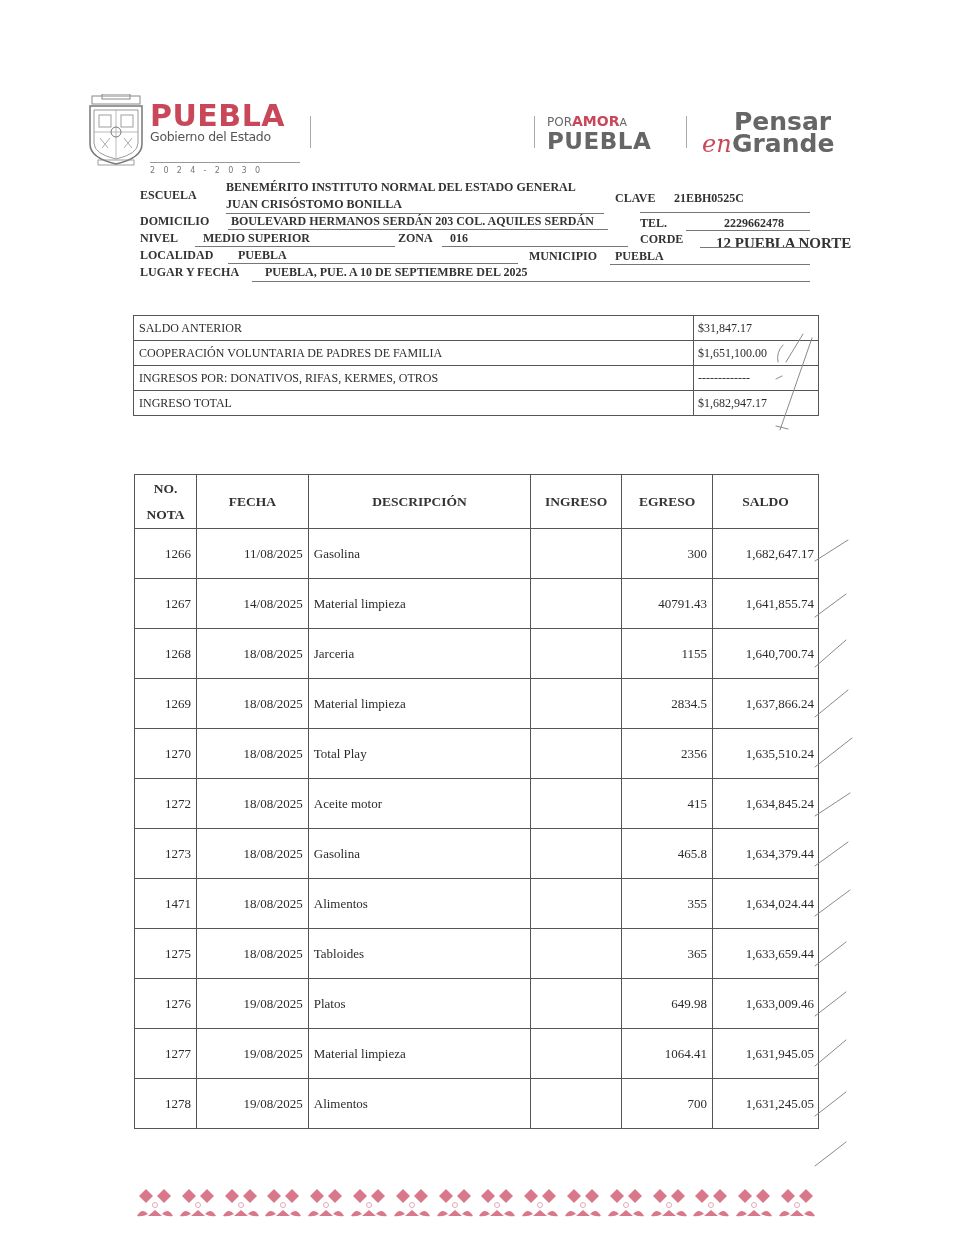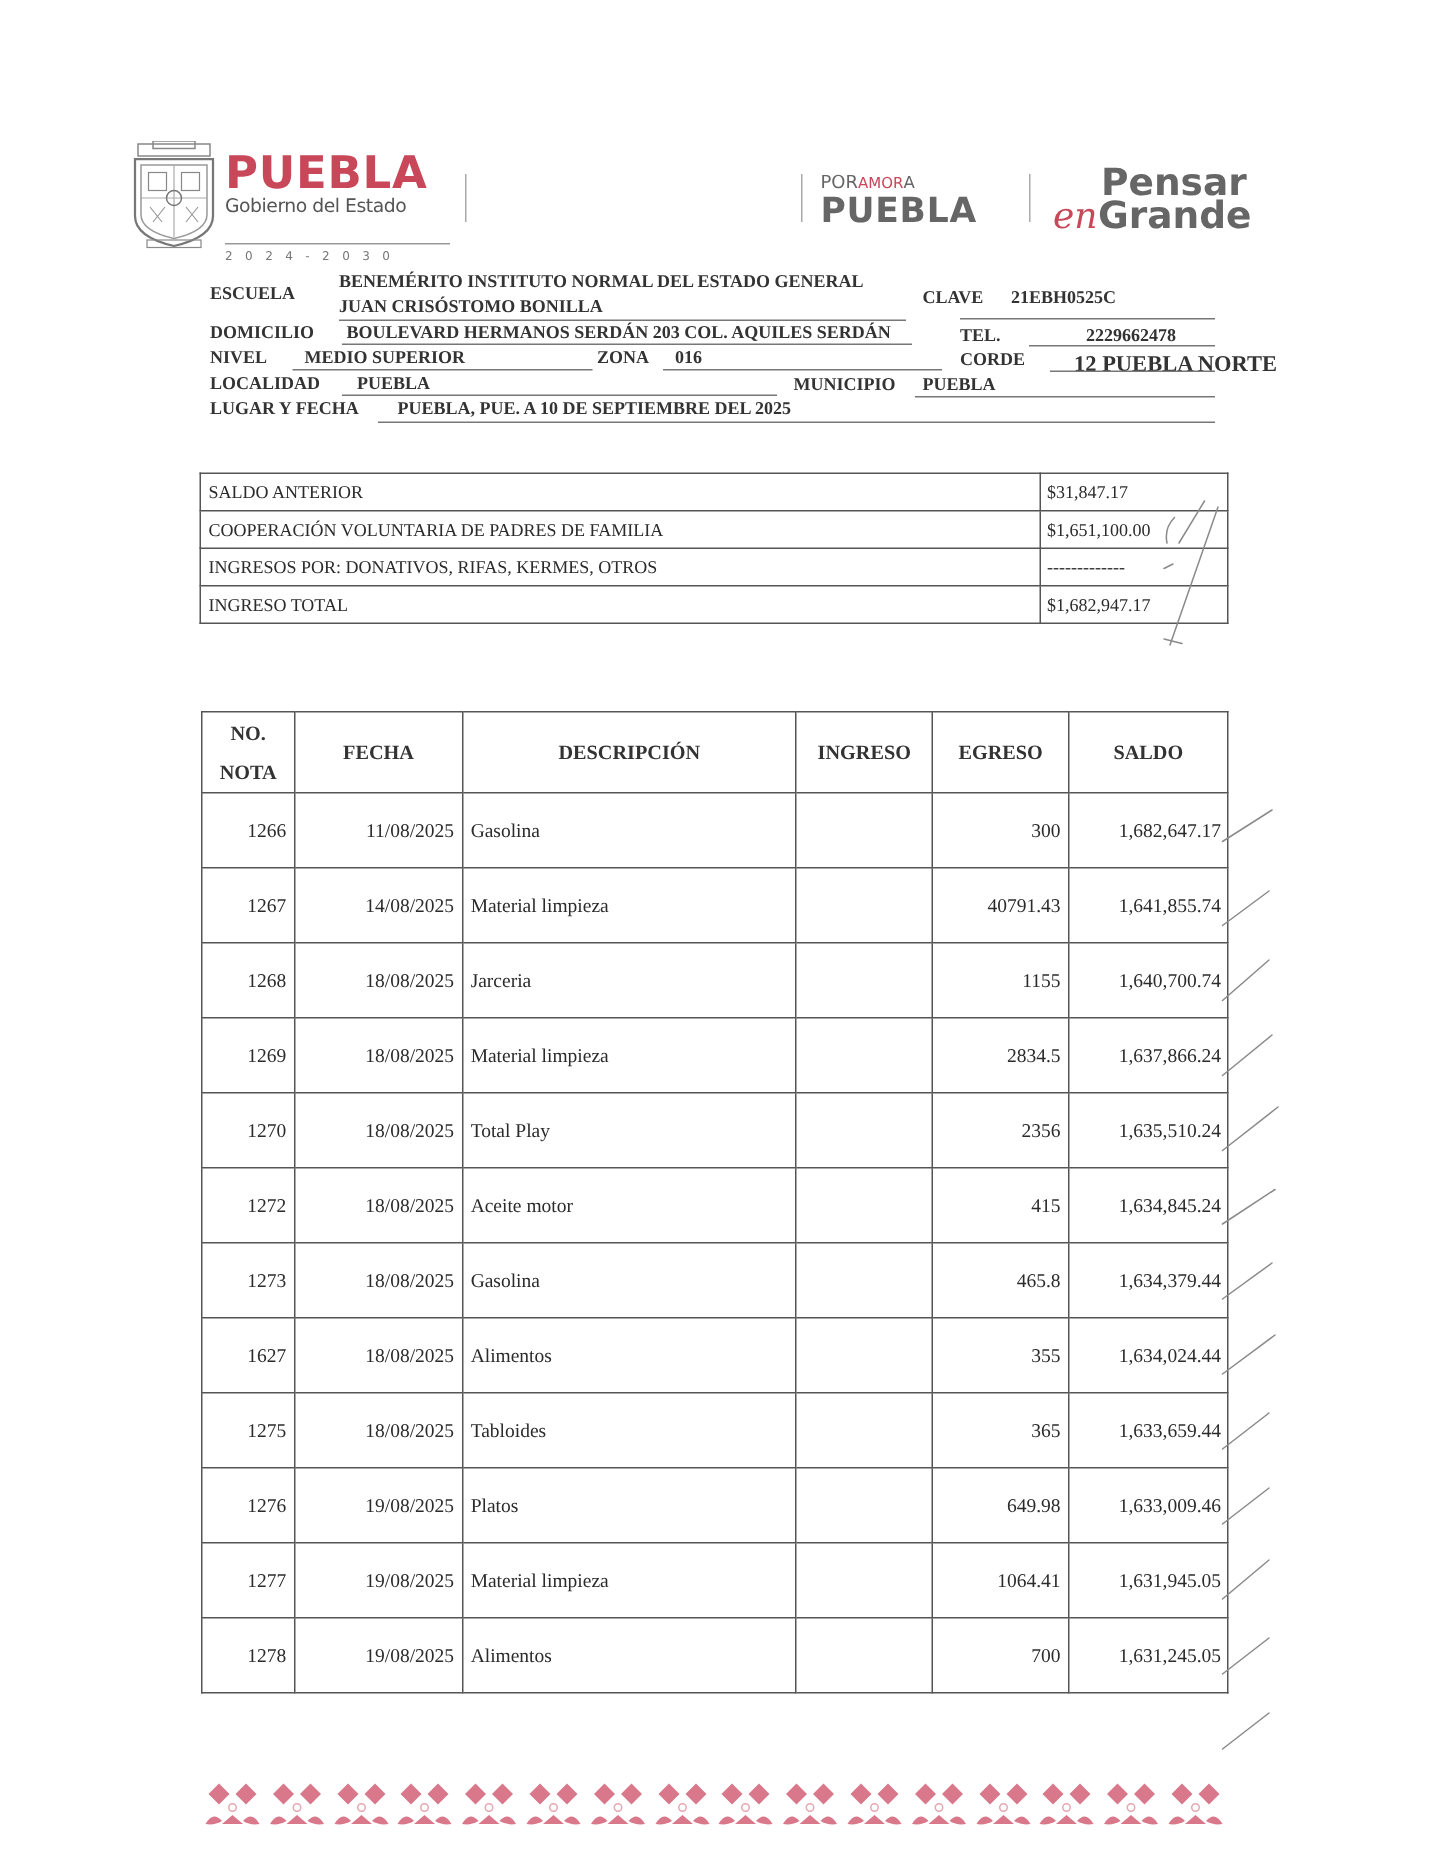--- a/index.html
+++ b/index.html
@@ -13,21 +13,21 @@
   .puebla-logo .big { font-family: "DejaVu Sans", sans-serif; font-weight: bold; font-size: 30px; color: #c8485a; line-height: 28px; letter-spacing: 0.5px; }
   .puebla-logo .sub { font-family: "DejaVu Sans", sans-serif; font-size: 12.5px; color: #555; line-height: 14px; border-bottom: 1px solid #999; padding-bottom: 18px; letter-spacing: -0.3px; }
   .puebla-logo .years { font-family: "DejaVu Sans", sans-serif; font-size: 8px; color: #777; letter-spacing: 8.3px; margin-top: 3px; }
   .vsep { position: absolute; top: 22px; width: 1px; height: 32px; background: #aaa; }
   .edu-logo { position: absolute; left: 235px; top: 8px; }
   .edu-logo .big { font-family: "DejaVu Sans", sans-serif; font-weight: bold; font-size: 33px; color: #555; line-height: 34px; letter-spacing: 0.5px; }
   .edu-logo .sub { font-family: "DejaVu Sans", sans-serif; font-size: 10.5px; color: #c8485a; font-weight: bold; margin-top: 3px; margin-left: 2px; }
   .amor-logo { position: absolute; left: 459px; top: 20px; }
   .amor-logo .top { font-family: "DejaVu Sans", sans-serif; font-size: 13px; line-height: 14px; color: #666; }
   .amor-logo .top .por { font-weight: normal; font-size: 12px; }
-  .amor-logo .top .amor { color: #c8485a; font-weight: normal; font-size: 10px; }
+  .amor-logo .top .amor { color: #c8485a; font-weight: bold; font-size: 14px; }
   .amor-logo .top .a { font-size: 11px; }
   .amor-logo .bottom { font-family: "DejaVu Sans", sans-serif; font-weight: bold; font-size: 23px; color: #666; line-height: 22px; letter-spacing: 0.5px; }
   .pensar-logo { position: absolute; left: 614px; top: 16px; width: 160px; height: 50px; }
   .pensar-logo .pensar { position: absolute; left: 32px; top: 0; font-family: "DejaVu Sans", sans-serif; font-weight: bold; font-size: 25px; color: #666; line-height: 24px; text-align: center; }
   .pensar-logo .en { position: absolute; left: 0; top: 22px; font-family: "DejaVu Serif", serif; font-style: italic; font-size: 24px; color: #c8485a; line-height: 24px; }
   .pensar-logo .grande { position: absolute; left: 30px; top: 22px; font-family: "DejaVu Sans", sans-serif; font-weight: bold; font-size: 25px; color: #666; line-height: 24px; }
 
   
   .info { position: absolute; left: 140px; top: 180px; width: 672px; font-size: 12px; font-weight: bold; color: #333; }
   .info .lbl { position: absolute; white-space: nowrap; }
@@ -233,21 +233,21 @@
     </tr>
     <tr>
       <td class="r">1273</td>
       <td class="r">18/08/2025</td>
       <td class="l">Gasolina</td>
       <td class="r"></td>
       <td class="r">465.8</td>
       <td class="saldo">1,634,379.44</td>
     </tr>
     <tr>
-      <td class="r">1627</td>
+      <td class="r">1471</td>
       <td class="r">18/08/2025</td>
       <td class="l">Alimentos</td>
       <td class="r"></td>
       <td class="r">355</td>
       <td class="saldo">1,634,024.44</td>
     </tr>
     <tr>
       <td class="r">1275</td>
       <td class="r">18/08/2025</td>
       <td class="l">Tabloides</td>

